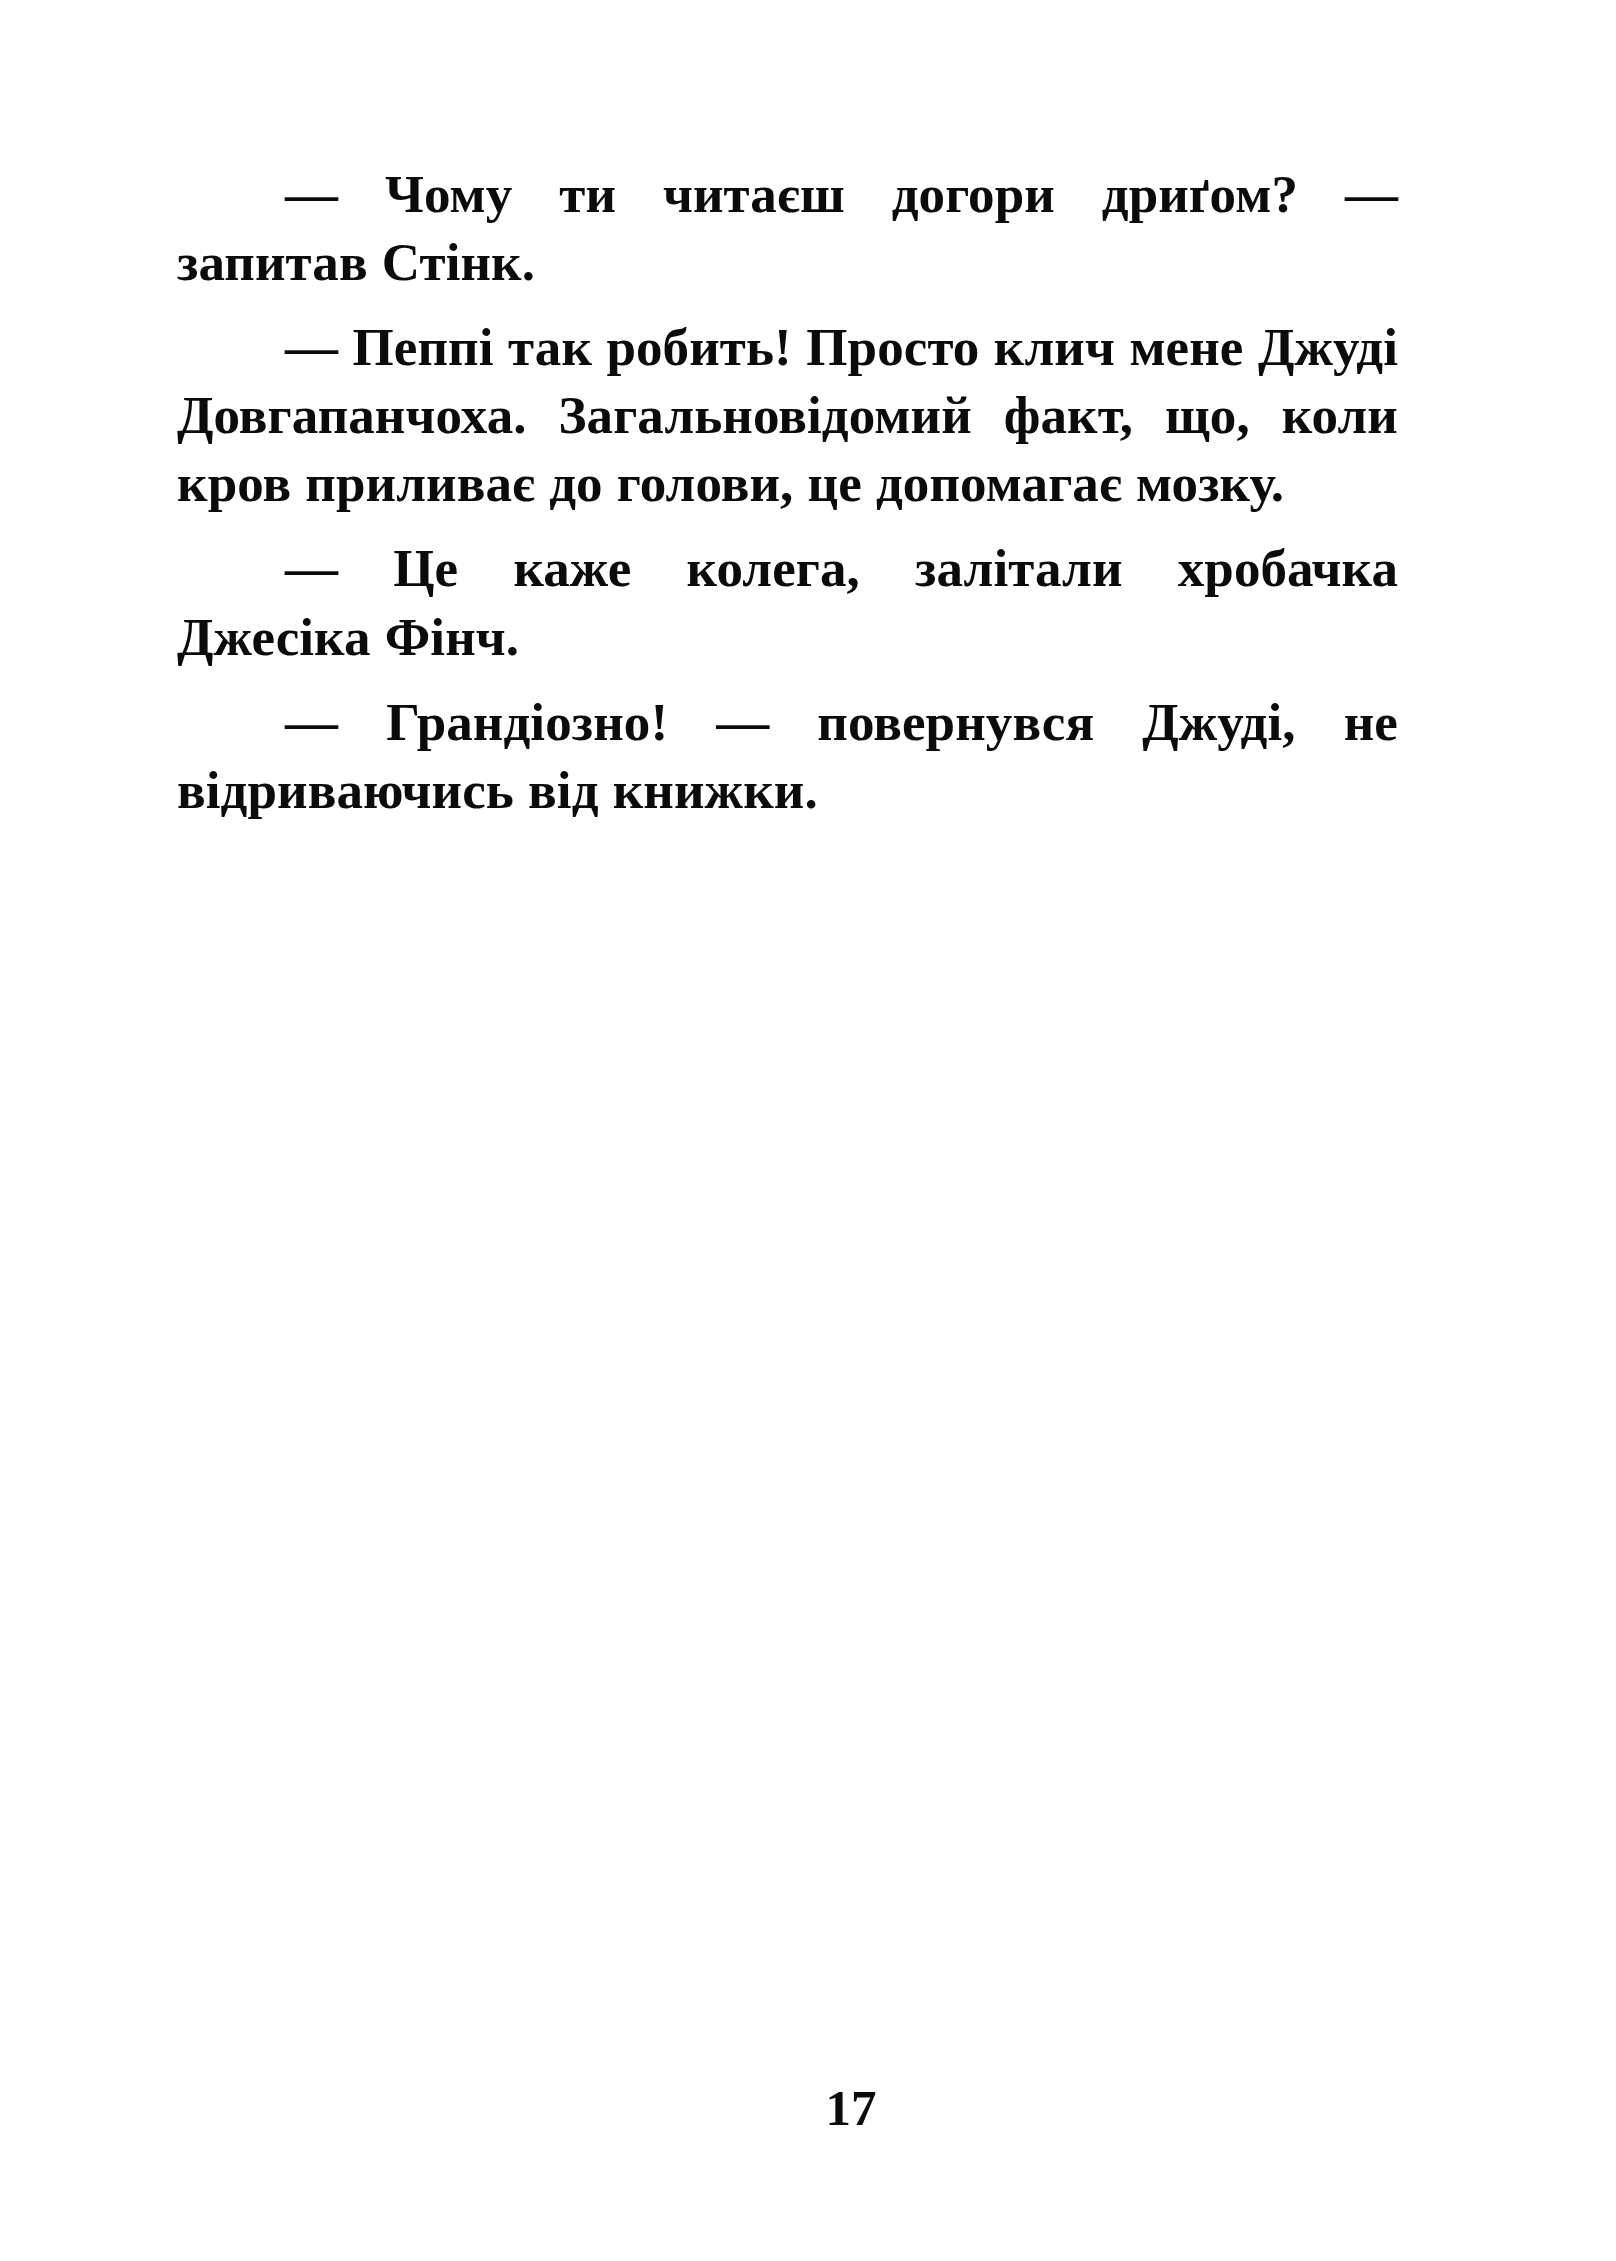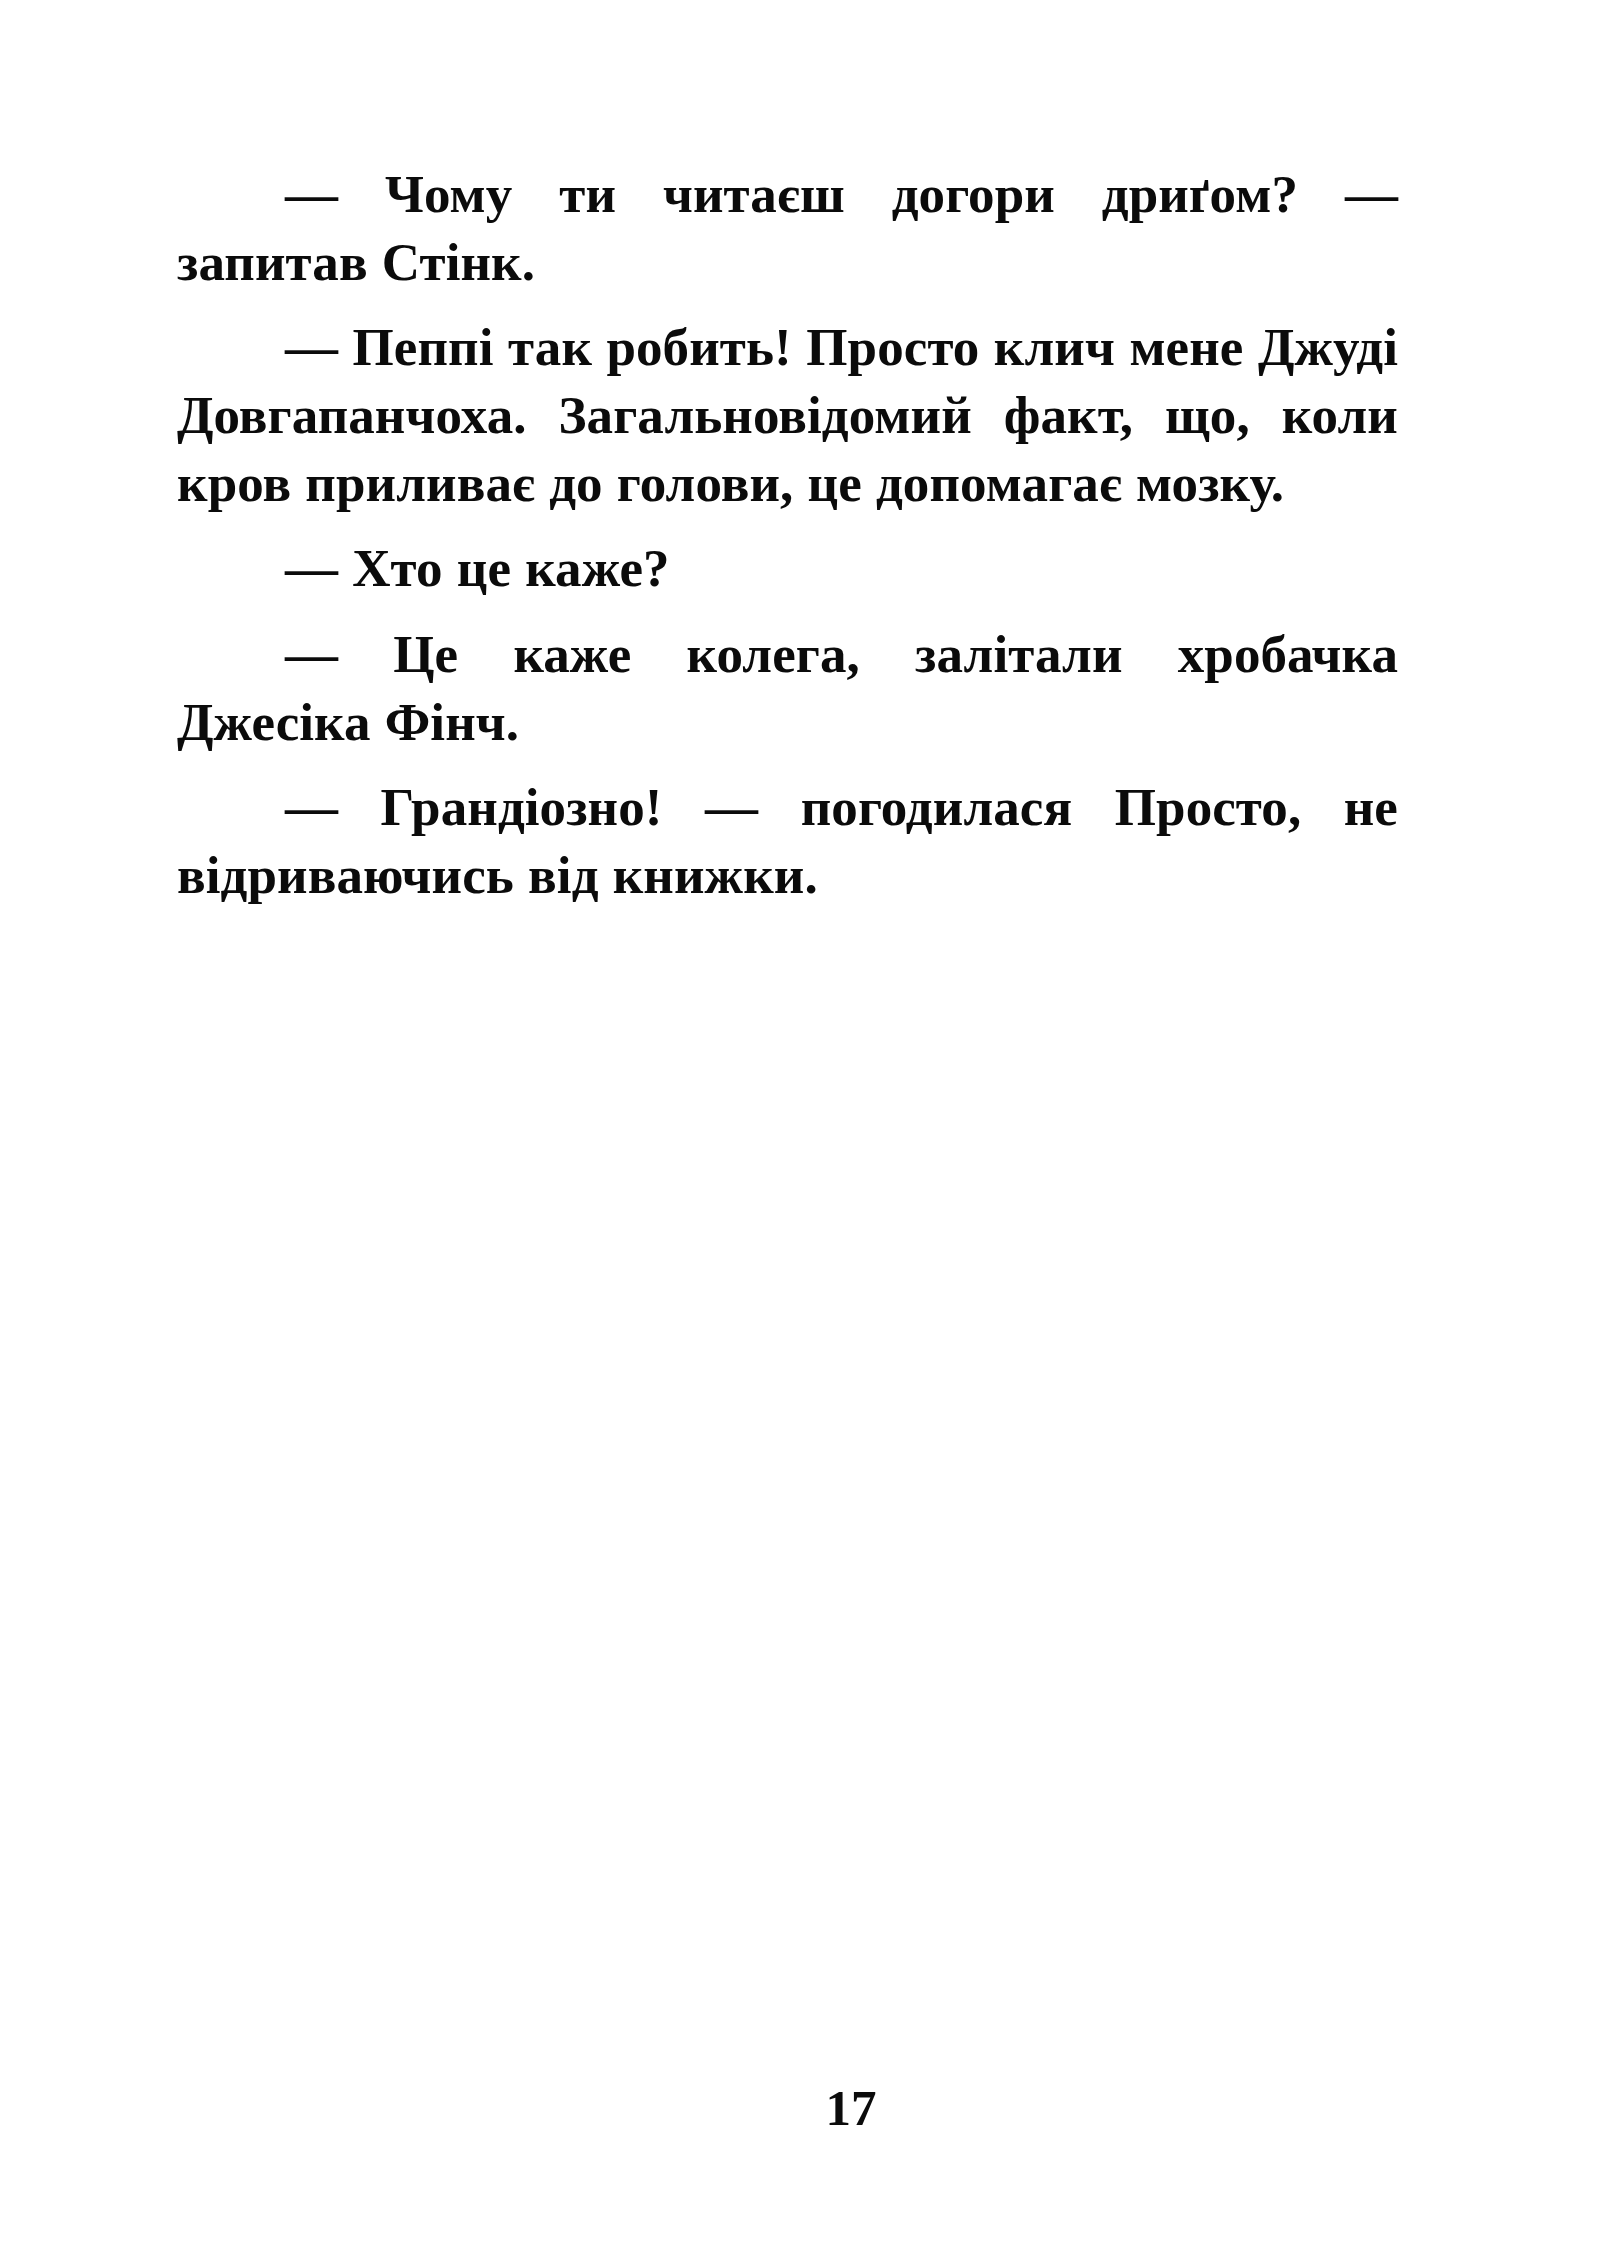--- a/index.html
+++ b/index.html
@@ -57,21 +57,20 @@
   }
 </style>
 </head>
 <body>
 
 <div class="page">
 
   <div class="text-block">
     <p class="para">— Чому ти читаєш догори дриґом? — запитав Стінк.</p>
     <p class="para">— Пеппі так робить! Просто клич мене Джуді Довгапанчоха. Загальновідомий факт, що, коли кров приливає до голови, це допомагає мозку.</p>
-    <p class="para">— Хто це каже?</p>
     <p class="para">— Це каже колега, залітали хробачка Джесіка Фінч.</p>
-    <p class="para">— Грандіозно! — погодилася Просто, не відриваючись від книжки.</p>
+    <p class="para">— Грандіозно! — повернувся Джуді, не відриваючись від книжки.</p>
   </div>
 
   <div class="folio">17</div>
 
 </div>
 
 
 </body></html>

